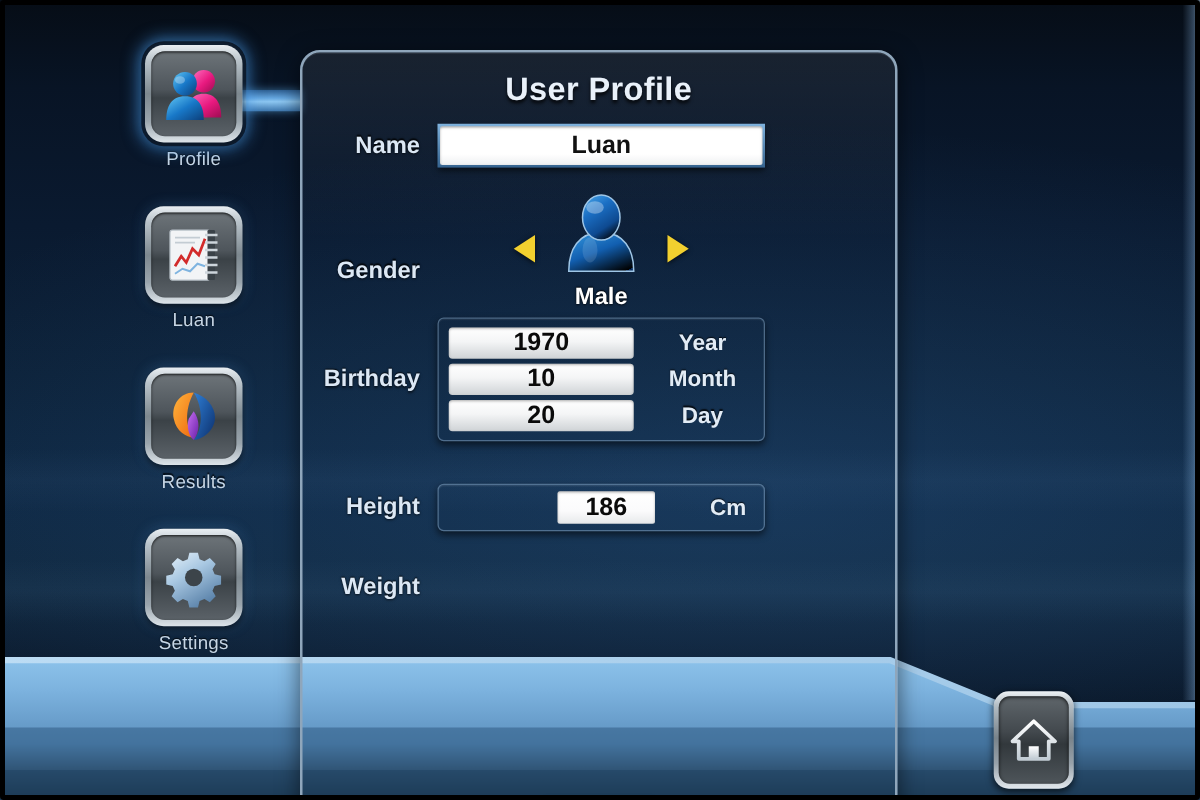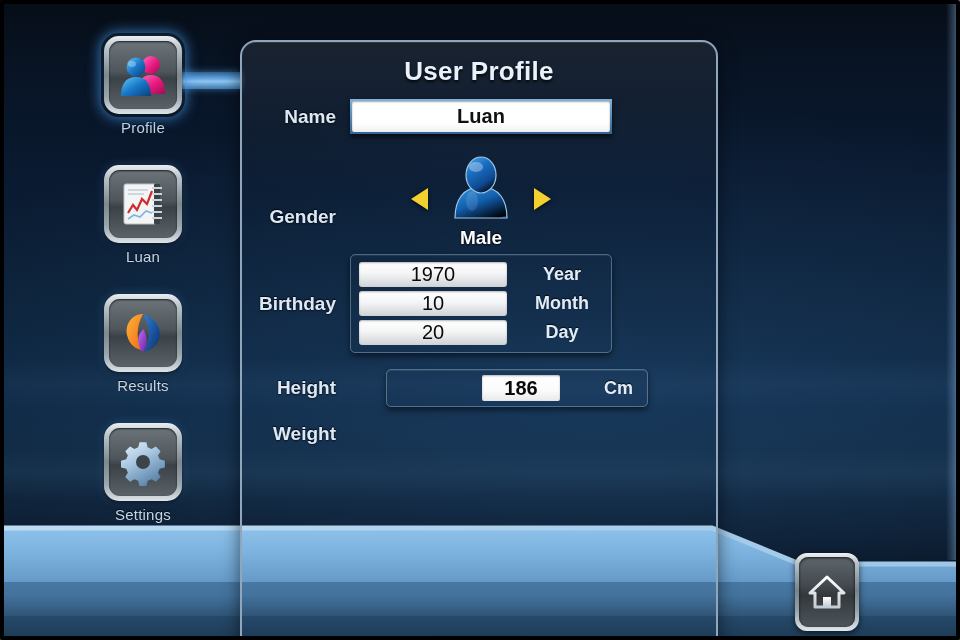--- a/index.html
+++ b/index.html
@@ -41,21 +41,21 @@
   }
 
   
   #bottombar{
     position:absolute; left:0; bottom:0; width:960px; height:120px;
     z-index:5;
   }
 
   
   #sidebar{
-    position:absolute; left:100px; top:36px; width:86px; z-index:20;
+    position:absolute; left:112px; top:36px; width:86px; z-index:20;
   }
   .nav-item{ position:relative; width:86px; margin-bottom:29px; }
   .nav-tile{
     position:relative;
     width:78px; height:78px; margin:0 auto;
     border-radius:15px;
     background:linear-gradient(to bottom,#e9eef2 0%,#b9c3ca 16%,#7d888f 50%,#9aa5ad 78%,#dde4e9 100%);
     padding:5px;
     box-shadow:0 2px 5px rgba(0,0,0,.6), 0 0 10px rgba(80,140,200,.35);
   }
@@ -174,34 +174,34 @@
     box-shadow:0 3px 6px rgba(0,0,0,.55), inset 0 1px 1px rgba(255,255,255,.08);
     display:flex;
   }
   .bd-col-vals{ width:148px; }
   .bd-col-units{ flex:1; padding-left:14px; }
   .bd-val{
     height:25px; margin-bottom:4px;
     border-radius:3px;
     background:linear-gradient(to bottom,#ffffff 0%,#f4f5f6 45%,#cfd3d6 100%);
     display:flex; align-items:center; justify-content:center;
-    font-size:20px; font-weight:normal; color:#0a0a0a;
+    font-size:20px; font-weight:bold; color:#0a0a0a;
     box-shadow:inset 0 1px 2px rgba(0,0,0,.3);
   }
   .bd-val:last-child{ margin-bottom:0; }
   .bd-unit{
     height:25px; margin-bottom:4px;
     display:flex; align-items:center; justify-content:center;
     font-size:18px; font-weight:bold; color:#e2ecf6;
     text-shadow:0 -1px 1px rgba(0,0,0,.8);
   }
   .bd-unit:last-child{ margin-bottom:0; }
 
   
-  .measure-row{ margin-top:16px;gap:36px; }
+  .measure-row{ margin-top:34px; }
   .m-outer{
     width:262px; height:38px; border-radius:5px;
     background:linear-gradient(to bottom,#2f5madness 0%,#2a5075 0%,#24456a 30%,#1b3busy 55%,#1a3busy 55%,#173busy 55%,#16304a 60%,#132a40 100%);
     border:1px solid rgba(150,185,215,.45);
     box-shadow:0 3px 6px rgba(0,0,0,.55), inset 0 1px 1px rgba(255,255,255,.10);
     display:flex; align-items:center; position:relative;
   }
   .m-val{
     position:absolute; left:95px;
     width:78px; height:26px;

